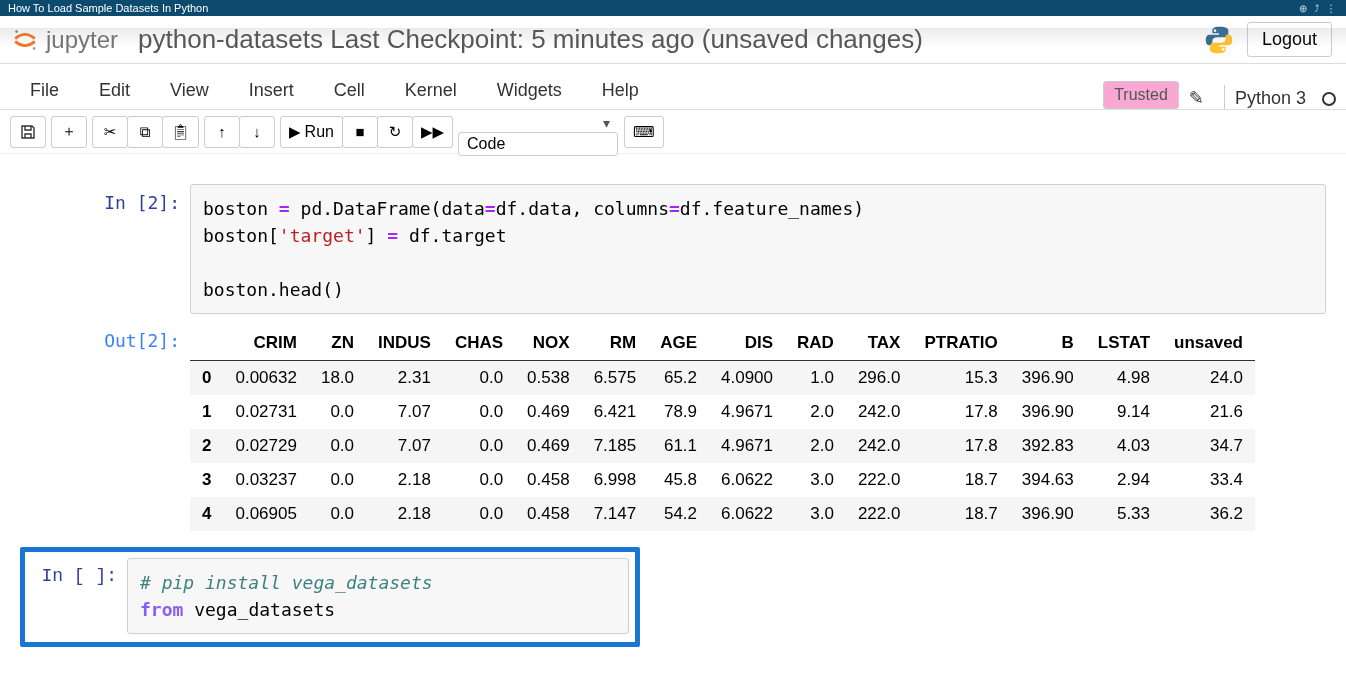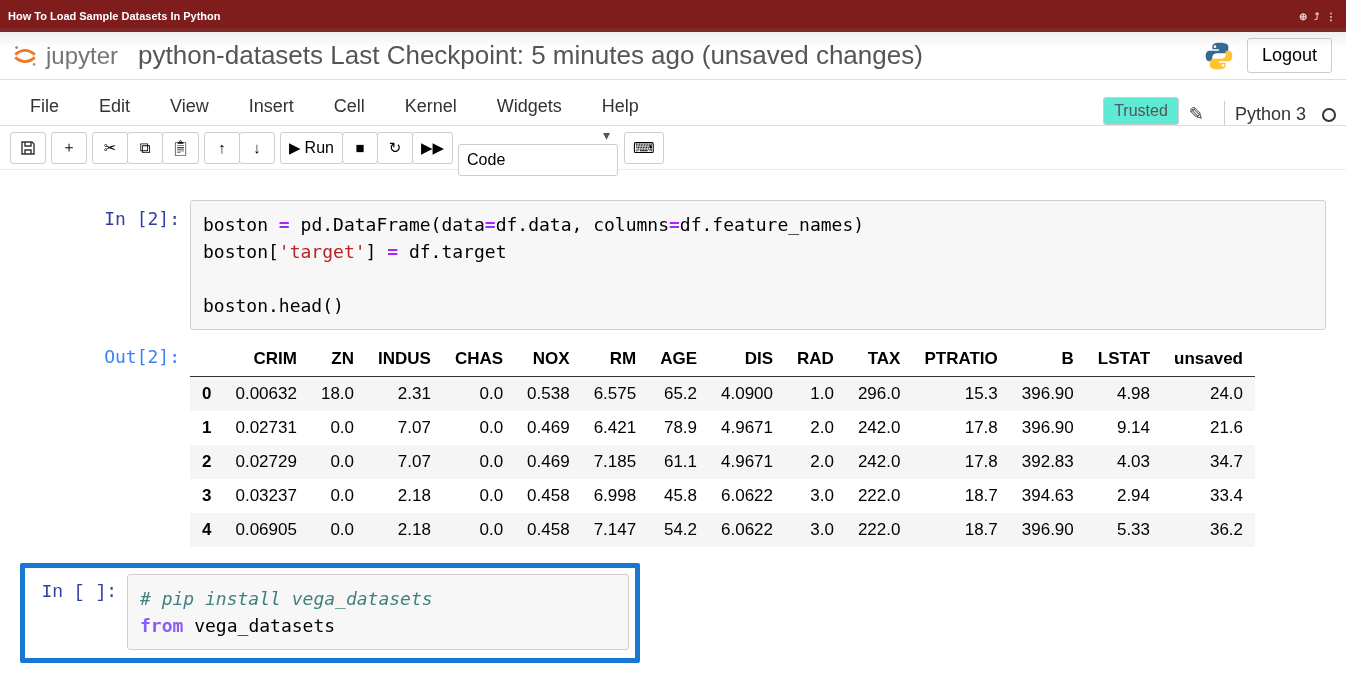--- a/index.html
+++ b/index.html
@@ -1,42 +1,42 @@
 <!DOCTYPE html>
 <html><head>
 <meta charset="utf-8">
 <style>
   * { box-sizing: border-box; }
   html, body { margin:0; padding:0; font-family: "Helvetica Neue", Helvetica, Arial, sans-serif; font-size:14px; color:#000; background:#fff; }
-  .page-tab { background:#7f1d1d; color:#fff; font-size:11px; padding:10px 8px; display:flex; align-items:center; justify-content:space-between;font-weight:bold; }
+  .page-tab { background:#0c4a6e; color:#fff; font-size:11px; padding:2px 8px; display:flex; align-items:center; justify-content:space-between; }
   .page-tab .right { font-size:10px; letter-spacing:2px; opacity:.8; }
   
   .header { display:flex; align-items:center; padding:6px 14px 6px 10px; border-bottom:1px solid #ddd; }
   .logo { display:flex; align-items:center; gap:6px; font-size:24px; color:#757575; }
   .logo-icon { width:30px; height:30px; display:flex; align-items:center; justify-content:center; }
   .title { font-size:26px; color:#555; margin-left:20px; flex:1; white-space:nowrap; overflow:hidden; }
   .python-logo { width:32px; height:32px; margin-right:12px; display:flex; align-items:center; justify-content:center; }
   .logout-btn { border:1px solid #ccc; background:#fff; padding:6px 14px; font-size:18px; border-radius:3px; cursor:pointer; }
   
   .menubar { display:flex; align-items:flex-end; padding:0 10px; border-bottom:1px solid #ddd; height:46px; font-size:18px; }
   .menu-item { padding:8px 20px; cursor:pointer; color:#333; }
   .menu-fill { flex:1; }
-  .trusted { border:1px solid #ccc; padding:4px 10px; font-size:16px; border-radius:3px; margin-right:10px; color:#555; background:#5eead4; }
+  .trusted { border:1px solid #ccc; padding:4px 10px; font-size:16px; border-radius:3px; margin-right:10px; color:#555; background:#f9a8d4; }
   .kernel-ind { display:flex; align-items:center; gap:16px; font-size:18px; color:#333; }
   .kernel-dot { width:14px; height:14px; border:2px solid #333; border-radius:50%; }
   .pencil-icon { font-size:18px; color:#333; margin-right:10px; cursor:pointer; }
   .divider-v { width:1px; height:24px; background:#ccc; margin:0 10px; }
   
   .toolbar { display:flex; align-items:center; padding:6px 10px; border-bottom:1px solid #eee; gap:6px; height:44px; }
   .btn-group { display:flex; }
   .tb-btn { border:1px solid #ccc; background:#fff; min-width:36px; height:32px; display:flex; align-items:center; justify-content:center; cursor:pointer; font-size:15px; border-radius:3px; margin-right:-1px; padding:0 8px; }
   .tb-btn:first-child { border-top-left-radius:3px; border-bottom-left-radius:3px; }
   .tb-btn:last-child { border-top-right-radius:3px; border-bottom-right-radius:3px; }
   .tb-btn .run-text { margin-left:4px; font-size:16px; }
-  .cell-type-select { height:32px; border:1px solid #ccc; border-radius:3px; padding:0 24px 0 8px; font-size:16px; background:#fff; appearance:none; min-width:160px; position:relative;margin-top:24px; }
+  .cell-type-select { height:24px; border:1px solid #ccc; border-radius:3px; padding:0 24px 0 8px; font-size:16px; background:#fff; appearance:none; min-width:160px; position:relative;margin-top:24px; }
   .select-wrap { position:relative; }
   .select-wrap::after { content:"▾"; position:absolute; right:8px; top:7px; pointer-events:none; color:#555; font-size:14px; }
   
   .notebook { padding:30px 20px 10px; }
   .cell { display:flex; margin-bottom:8px; }
   .prompt { width:170px; text-align:right; padding:8px 10px 0 0; font-family:monospace; font-size:18px; color:#303F9F; }
   .prompt.out { color:#3b82f6; }
   .input-area { flex:1; }
   .code-box { border:1px solid #cfcfcf; background:#f7f7f7; border-radius:3px; padding:10px 12px; font-family:monospace; font-size:18px; line-height:1.5; white-space:pre; overflow:auto; }
   .code-box.selected { border:1px solid #cfcfcf; }

